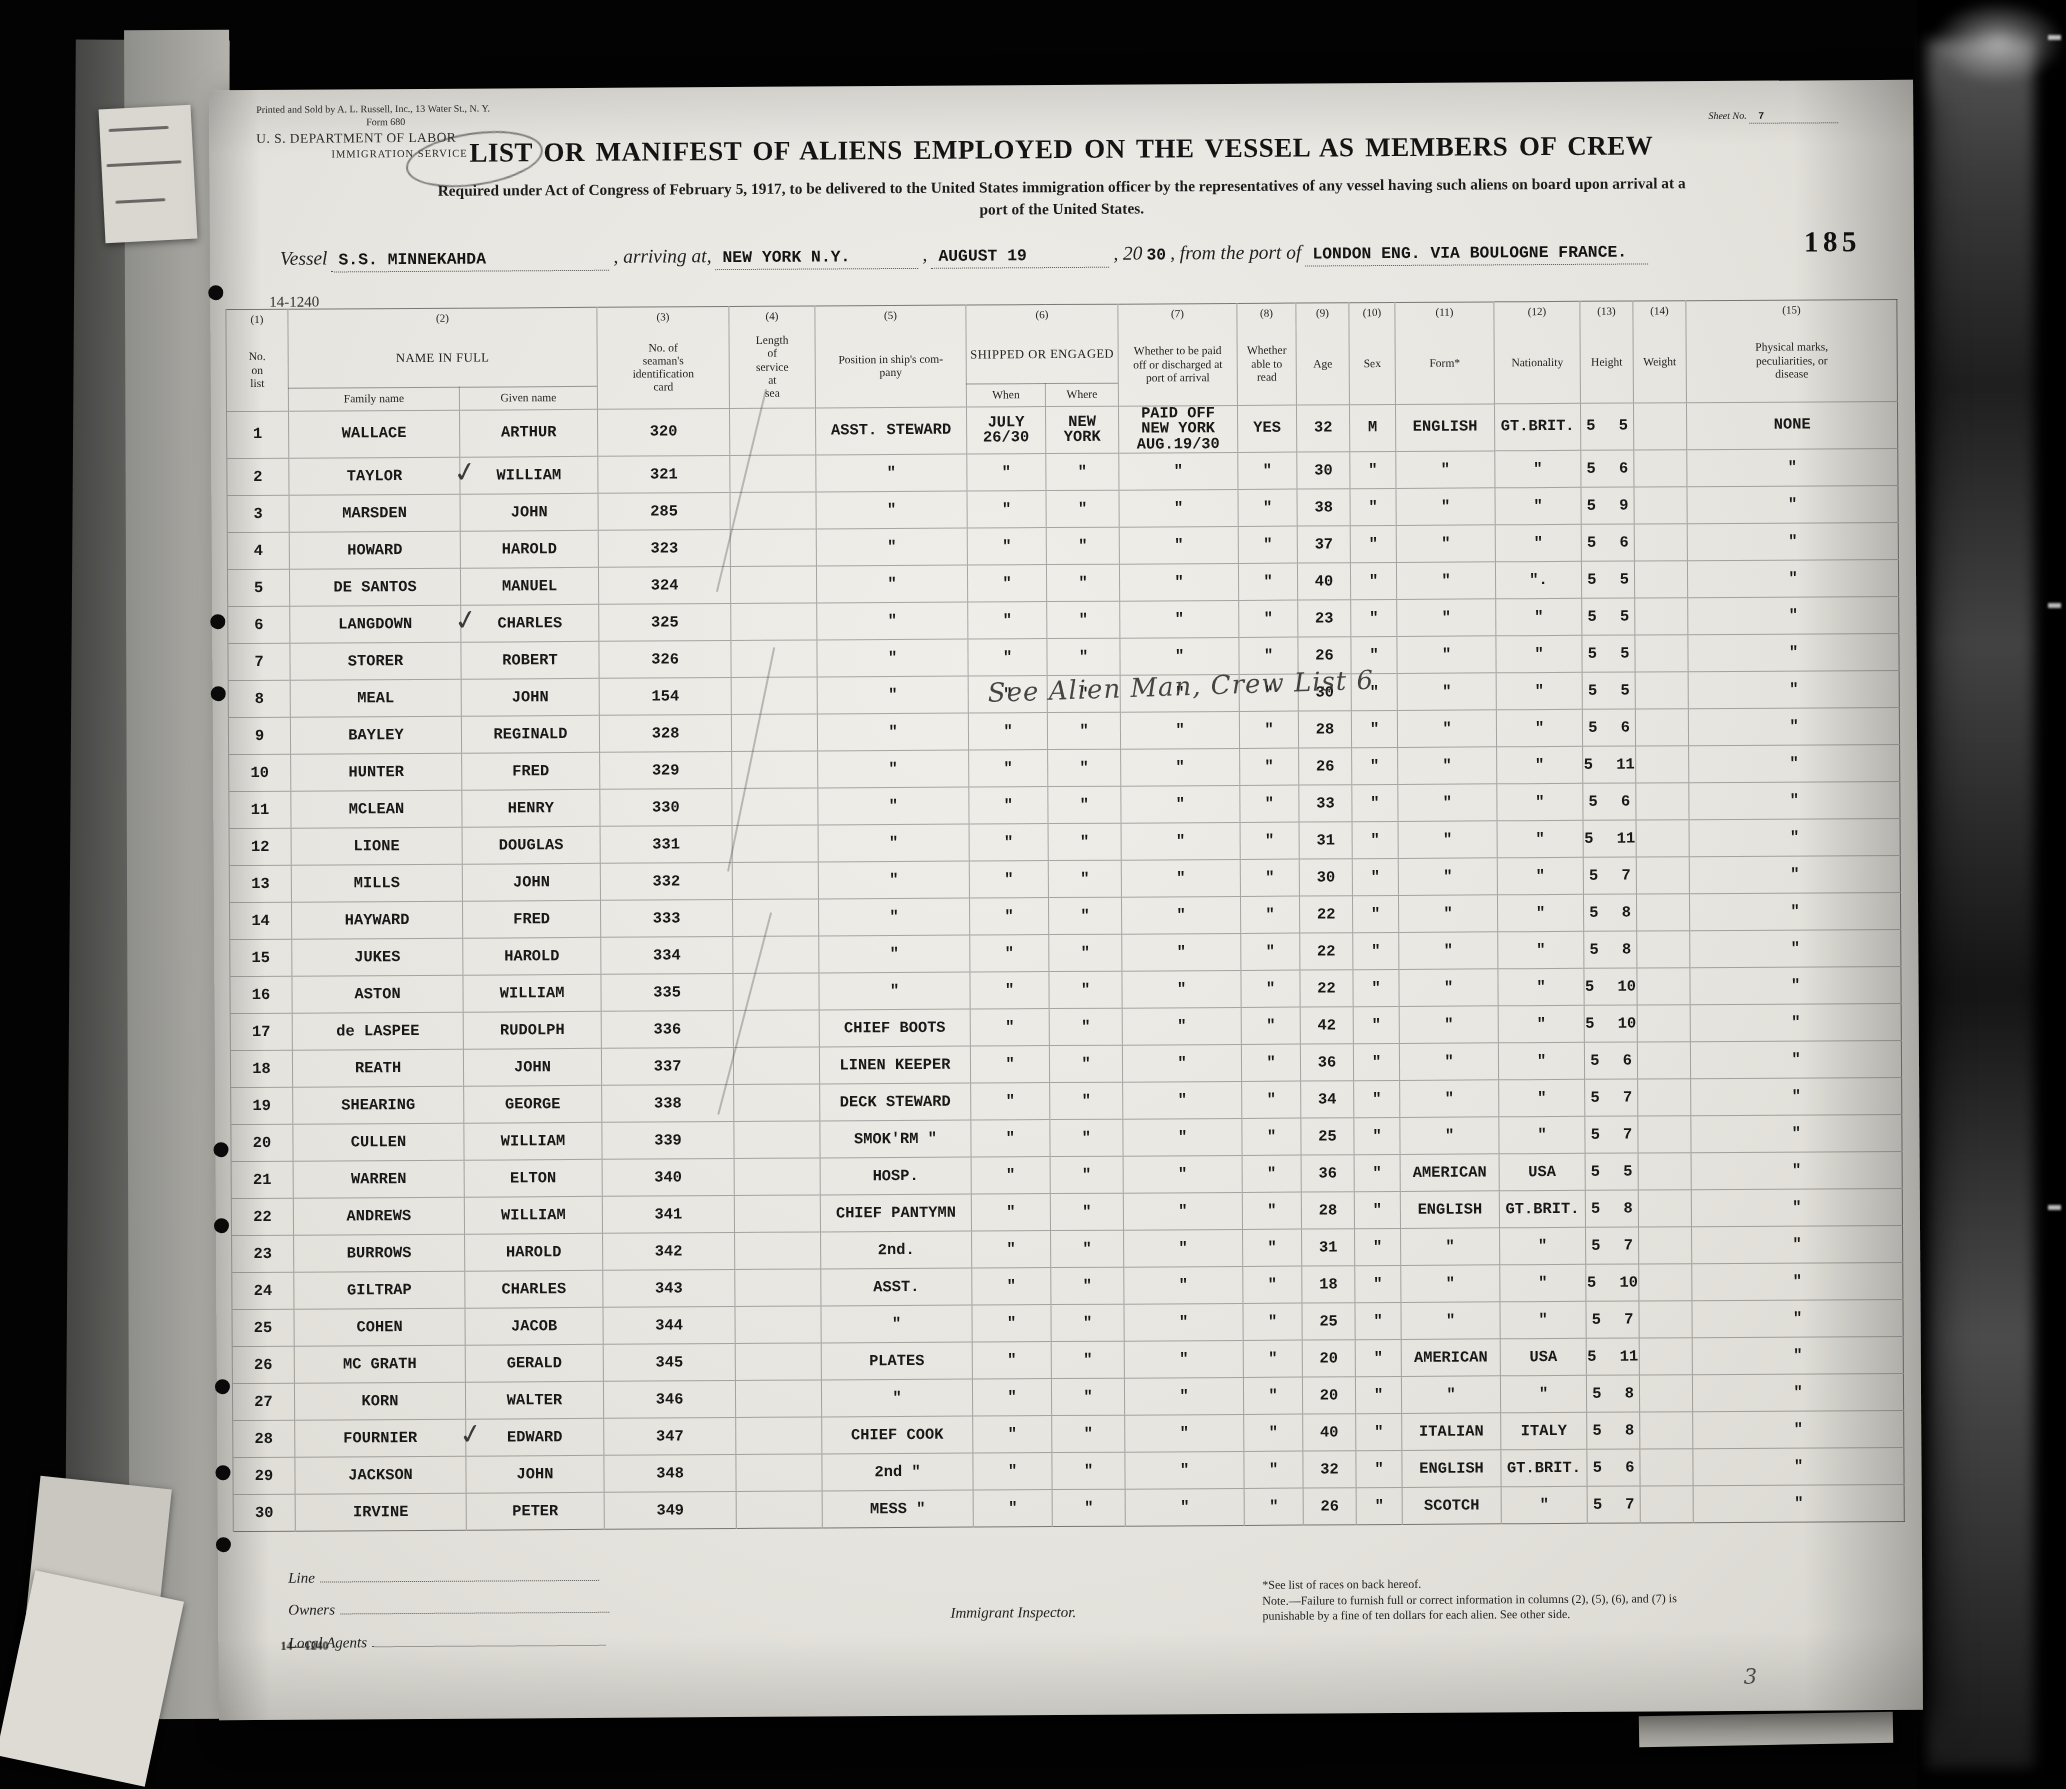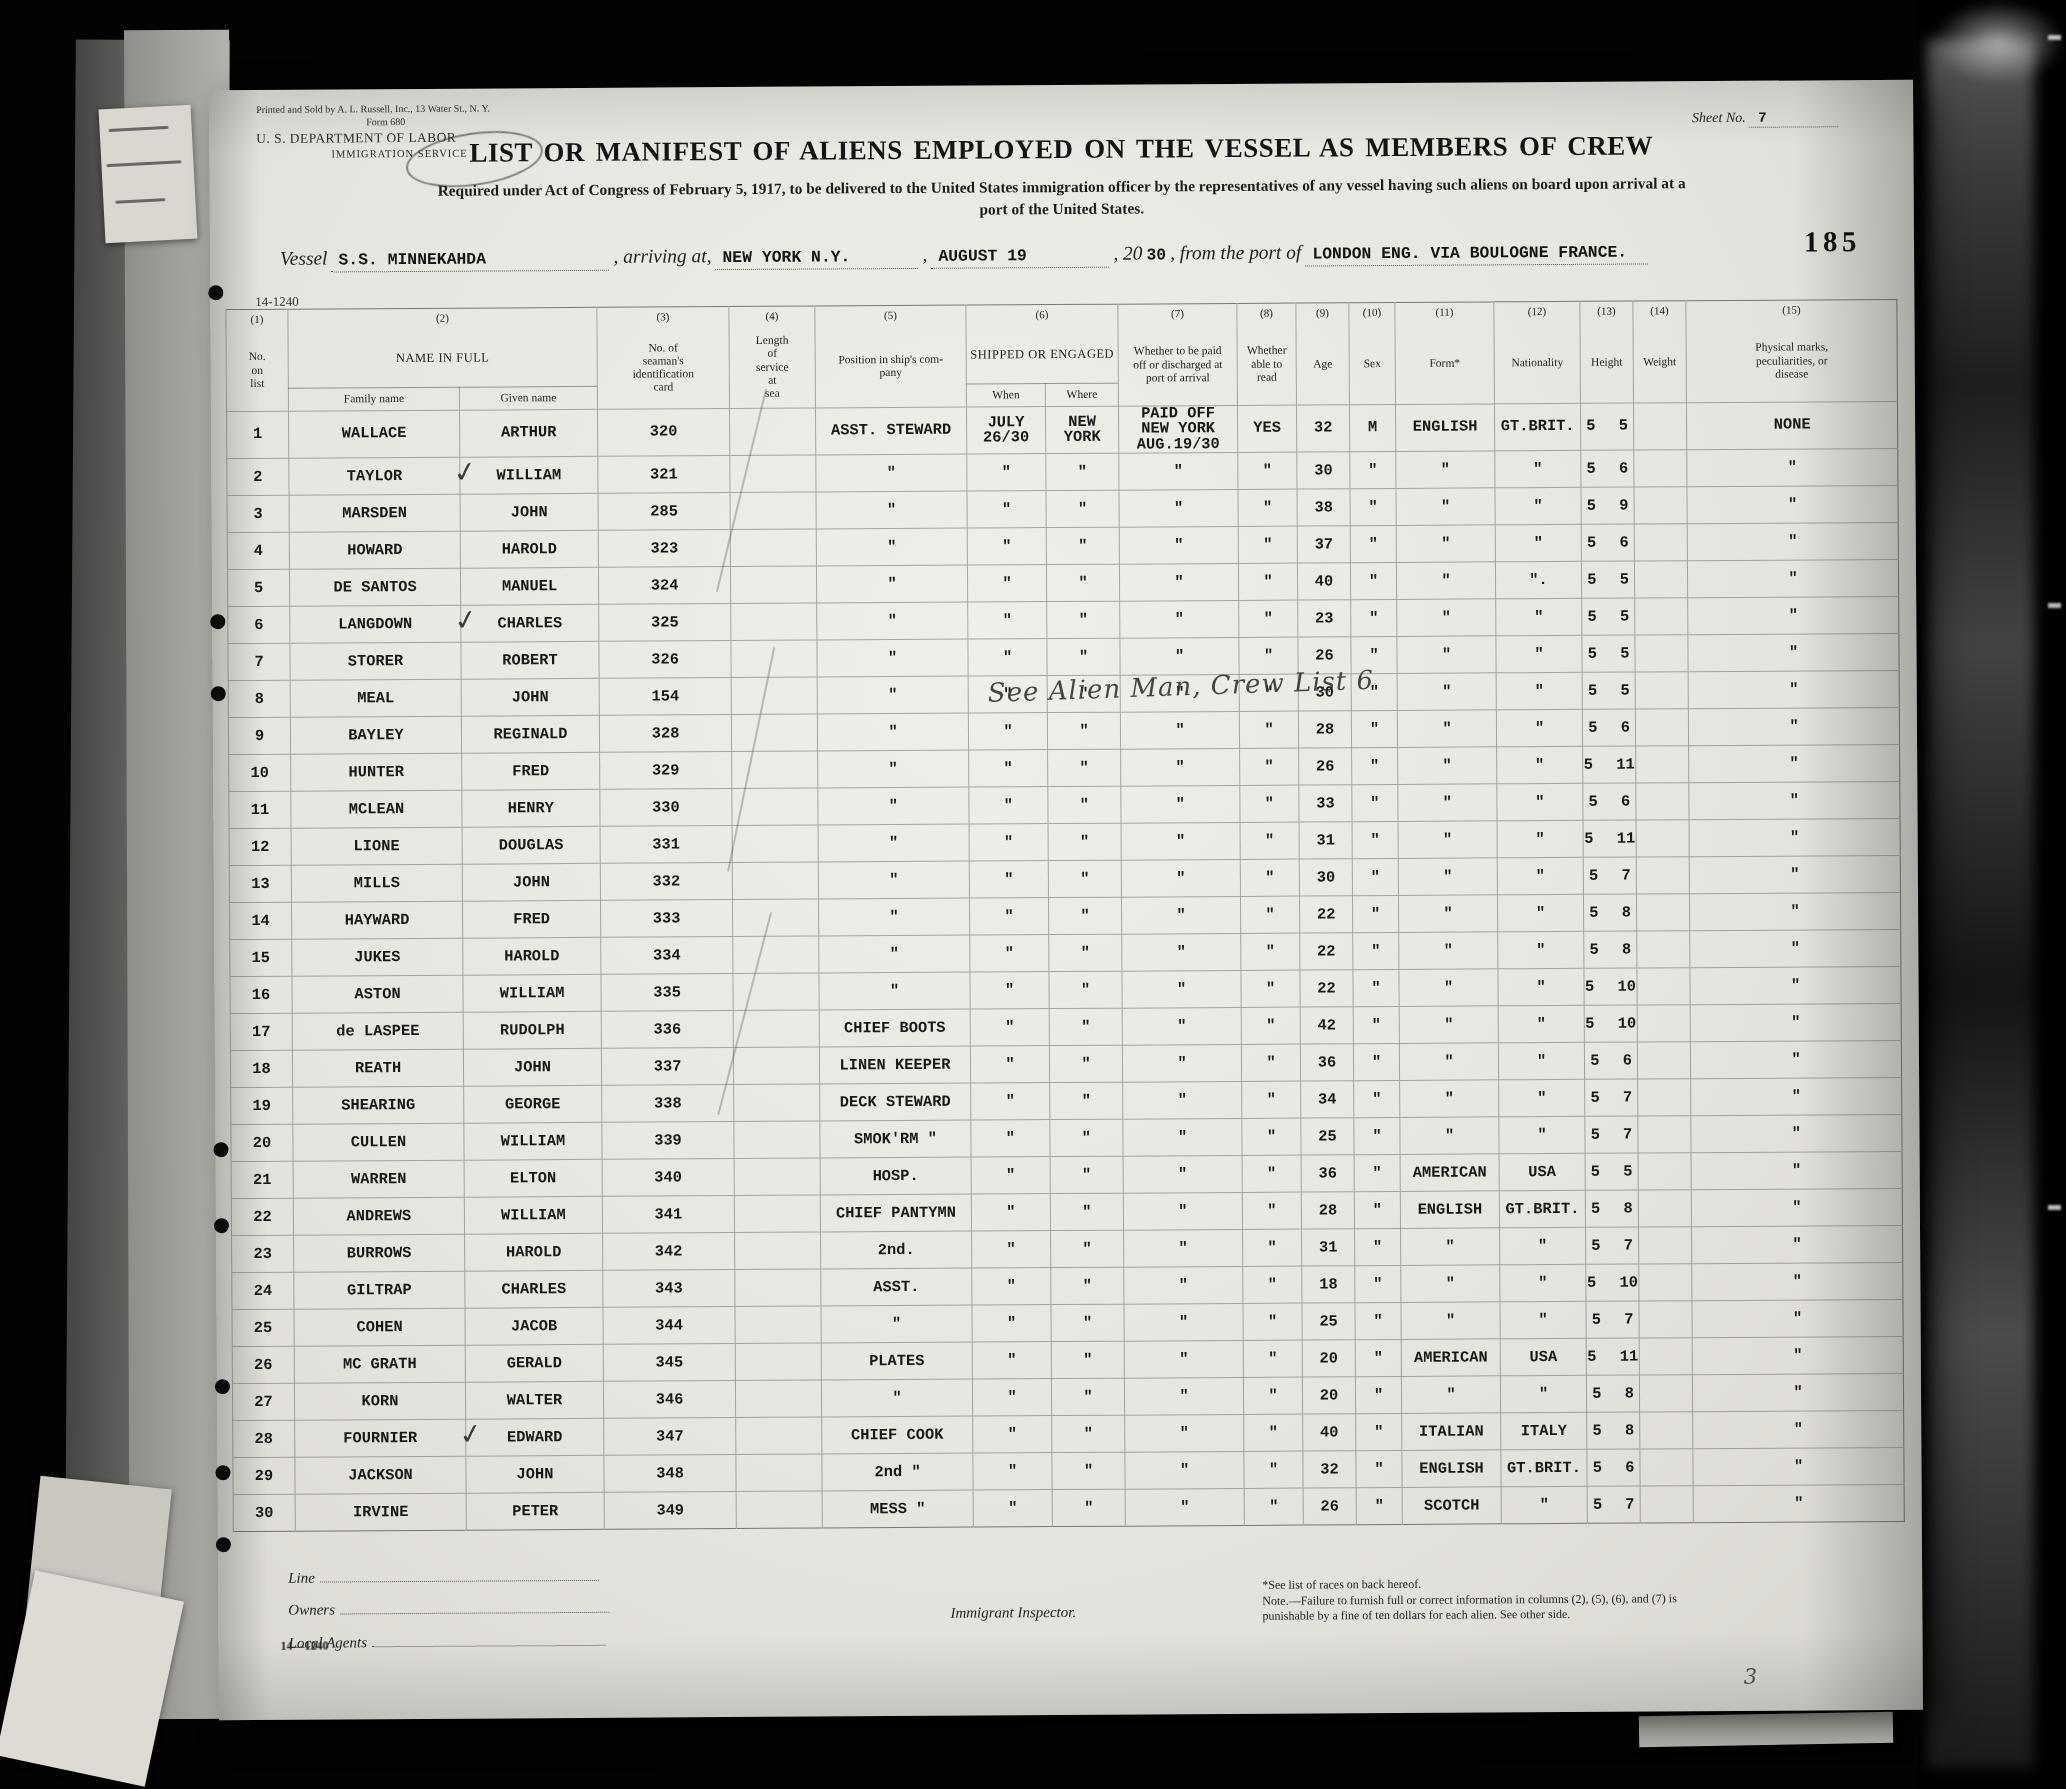--- a/index.html
+++ b/index.html
@@ -39,34 +39,34 @@
   }
   .punch-hole{position:absolute;left:-2px;width:15px;height:15px;border-radius:50%;background:#0a0a0a;}
   
   .printer-block{position:absolute;left:47px;top:14px;width:379px;font-size:10.5px;line-height:1.25;color:#2a2a2a;}
   .printer-block .tiny{font-size:10px;}
   .printer-block .center{text-align:center;width:259px;}
   .printer-block .dept{font-size:13.4px;letter-spacing:0.5px;margin-top:2px;}
   .printer-block .svc{font-size:10.5px;letter-spacing:1px;margin-left:75px;}
   .pen-ellipse{position:absolute;left:149px;top:30px;width:134px;height:49px;border:2px solid rgba(45,45,45,.55);
     border-radius:50%;transform:rotate(-8deg);filter:blur(0.5px);}
-  .sheet-no{position:absolute;right:75px;top:29px;font-size:14px;font-style:italic;color:#222;}
+  .sheet-no{position:absolute;right:75px;top:29px;font-size:10px;font-style:italic;color:#222;}
   .sheet-no .typed{font-style:normal;border-bottom:1.5px dotted #555;display:inline-block;min-width:75px;padding:0 5px 1px 9px;}
   .doc-title{position:absolute;left:0;right:0;top:49px;text-align:center;font-size:27px;font-weight:bold;
     letter-spacing:0.5px;word-spacing:3.5px;color:#141414;}
   .doc-subtitle{position:absolute;left:125px;right:125px;top:91px;text-align:center;font-size:15.4px;font-weight:bold;
     line-height:1.4;white-space:pre-line;color:#1c1c1c;}
   
   .vessel-line{position:absolute;left:70px;top:158px;right:30px;display:flex;align-items:baseline;gap:4px;white-space:nowrap;}
   .printed-it{font-style:italic;font-size:19.4px;color:#222;}
   .typed{font-family:"Liberation Mono",monospace;font-weight:700;color:#141414;}
   .vessel-line .typed{font-size:16.4px;border-bottom:1.5px dotted #555;padding:0 7px 2px 7px;}
   .w560{min-width:264px;} .w420{min-width:189px;} .w360{min-width:164px;} .w700{min-width:329px;}
   .stamp-185{position:absolute;left:1594px;top:145px;font-size:29px;font-weight:bold;letter-spacing:4.5px;color:#101010;}
-  .table-form-code{position:absolute;left:45px;top:204px;font-size:13px;color:#333;text-align:right;}
+  .table-form-code{position:absolute;left:59px;top:204px;font-size:15px;color:#333;text-align:right;}
   
   #crew-table{position:absolute;left:15px;top:219px;width:1672px;border-collapse:collapse;table-layout:fixed;
     border:1px solid rgba(60,60,60,.65);}
   #crew-table th,#crew-table td{border-left:0.5px solid rgba(80,80,80,.45);padding:0;}
   #crew-table thead th{font-family:"Liberation Serif",serif;font-weight:normal;color:#222;text-align:center;
     vertical-align:middle;white-space:pre-line;line-height:1.15;}
   .h-num{height:20px;} .h-num th{font-size:11px;vertical-align:top;padding-top:3px;}
   .h-lab{height:59px;} .h-lab th{font-size:11.5px;}
   .h-lab th.group{border-bottom:0.5px solid rgba(80,80,80,.55);font-size:12.5px;letter-spacing:0.5px;}
   .h-sub{height:23px;} .h-sub th{font-size:11.5px;}

